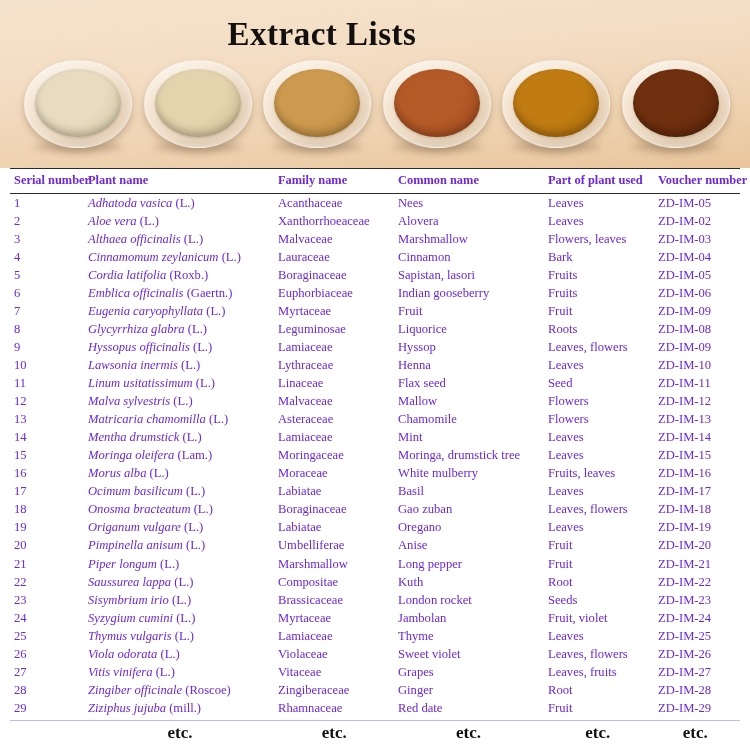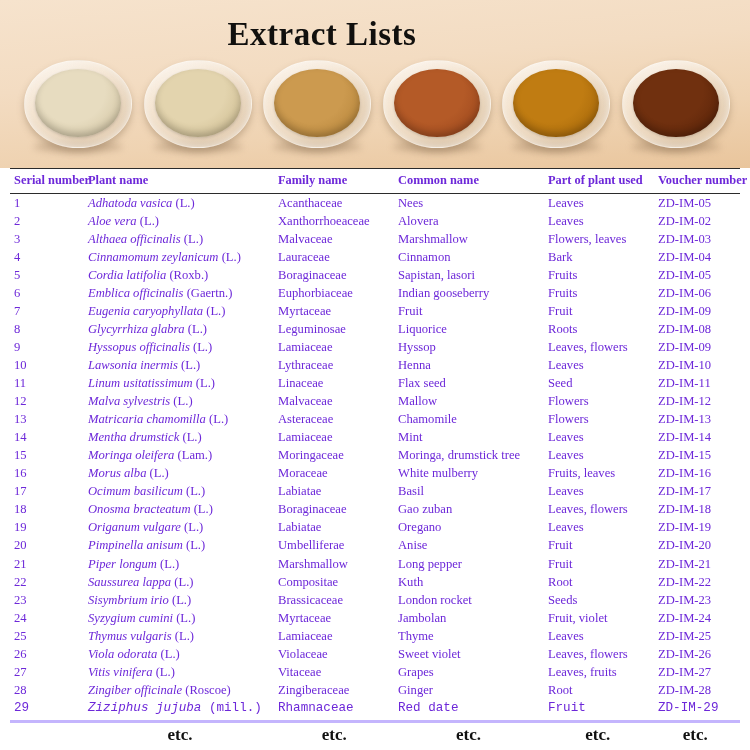--- a/index.html
+++ b/index.html
@@ -107,23 +107,22 @@
     border-bottom: 1.1px solid #2b2b2b;
     white-space: nowrap;
   }
   table.extract td {
     padding: 1.6px 4px;
     vertical-align: top;
     line-height: 1.18;
     border: none;
   }
   table.extract tr.row:last-child td {
-    border-bottom: 3px solid #c4b5fd;
+    border-bottom: 1px solid #c4b5fd;
     padding-bottom: 4px;
-    font-family: Liberation Mono, monospace;
   }
   td.sn { width: 74px; }
   td.plant { width: 190px; font-style: italic; }
   td.family { width: 120px; }
   td.common { width: 150px; }
   td.part { width: 110px; }
   td.voucher { width: 86px; white-space: nowrap; }
 
   th.sn { width: 74px; }
   th.plant { width: 190px; }

